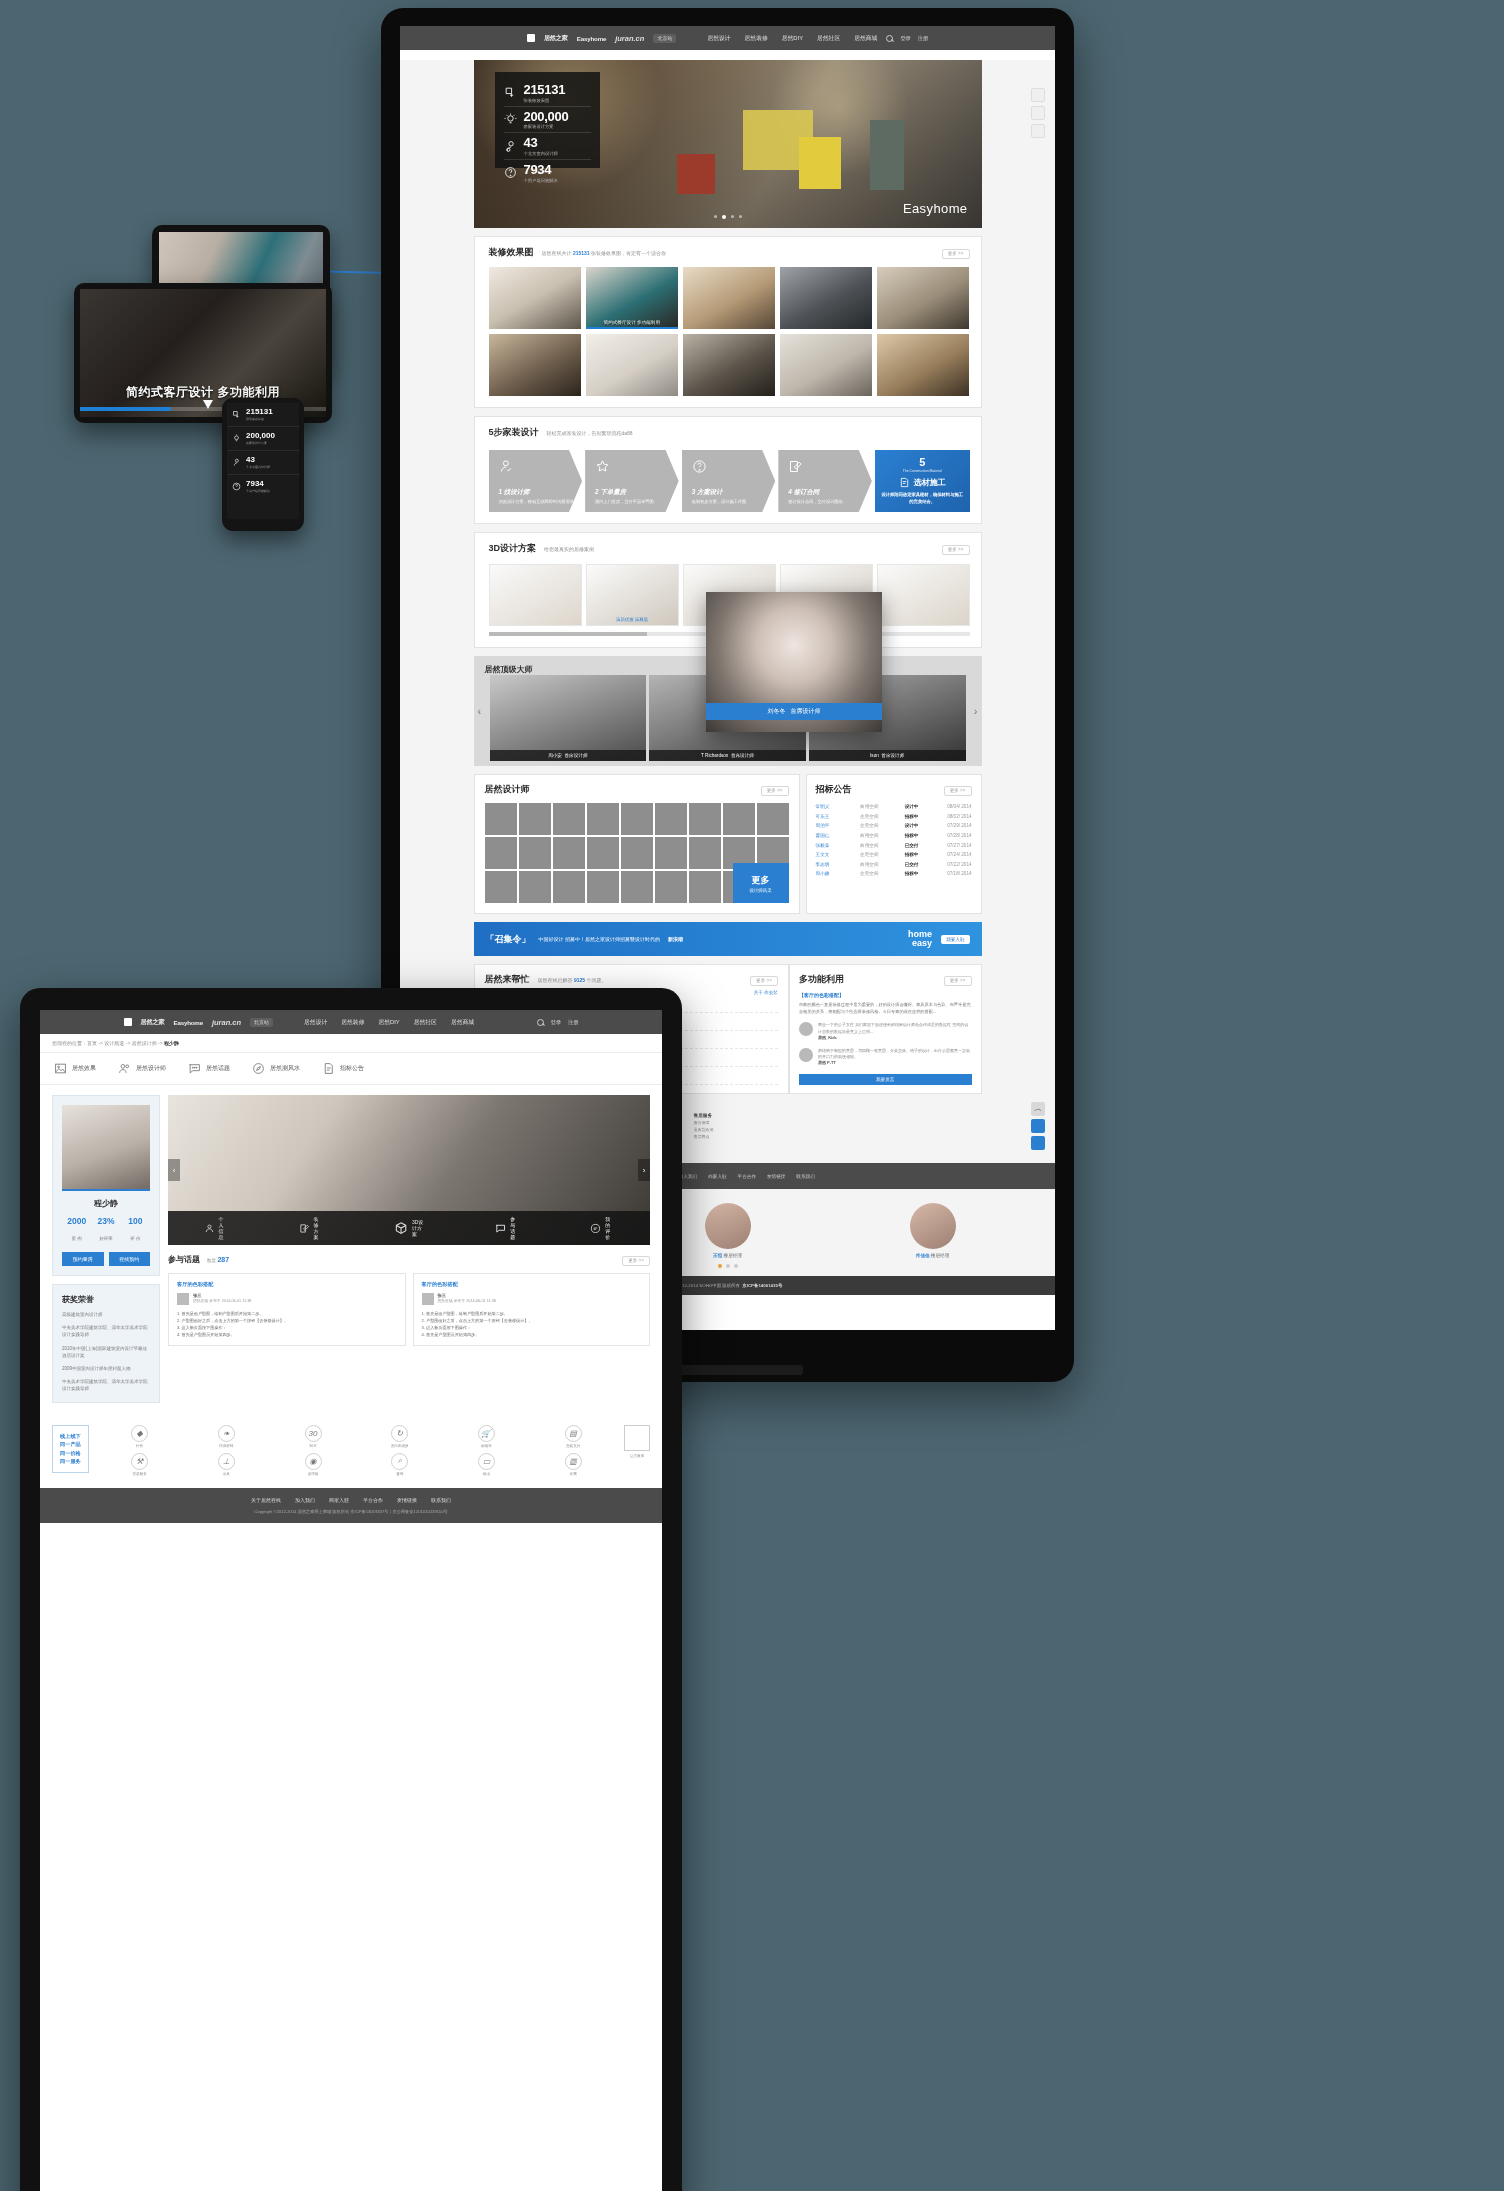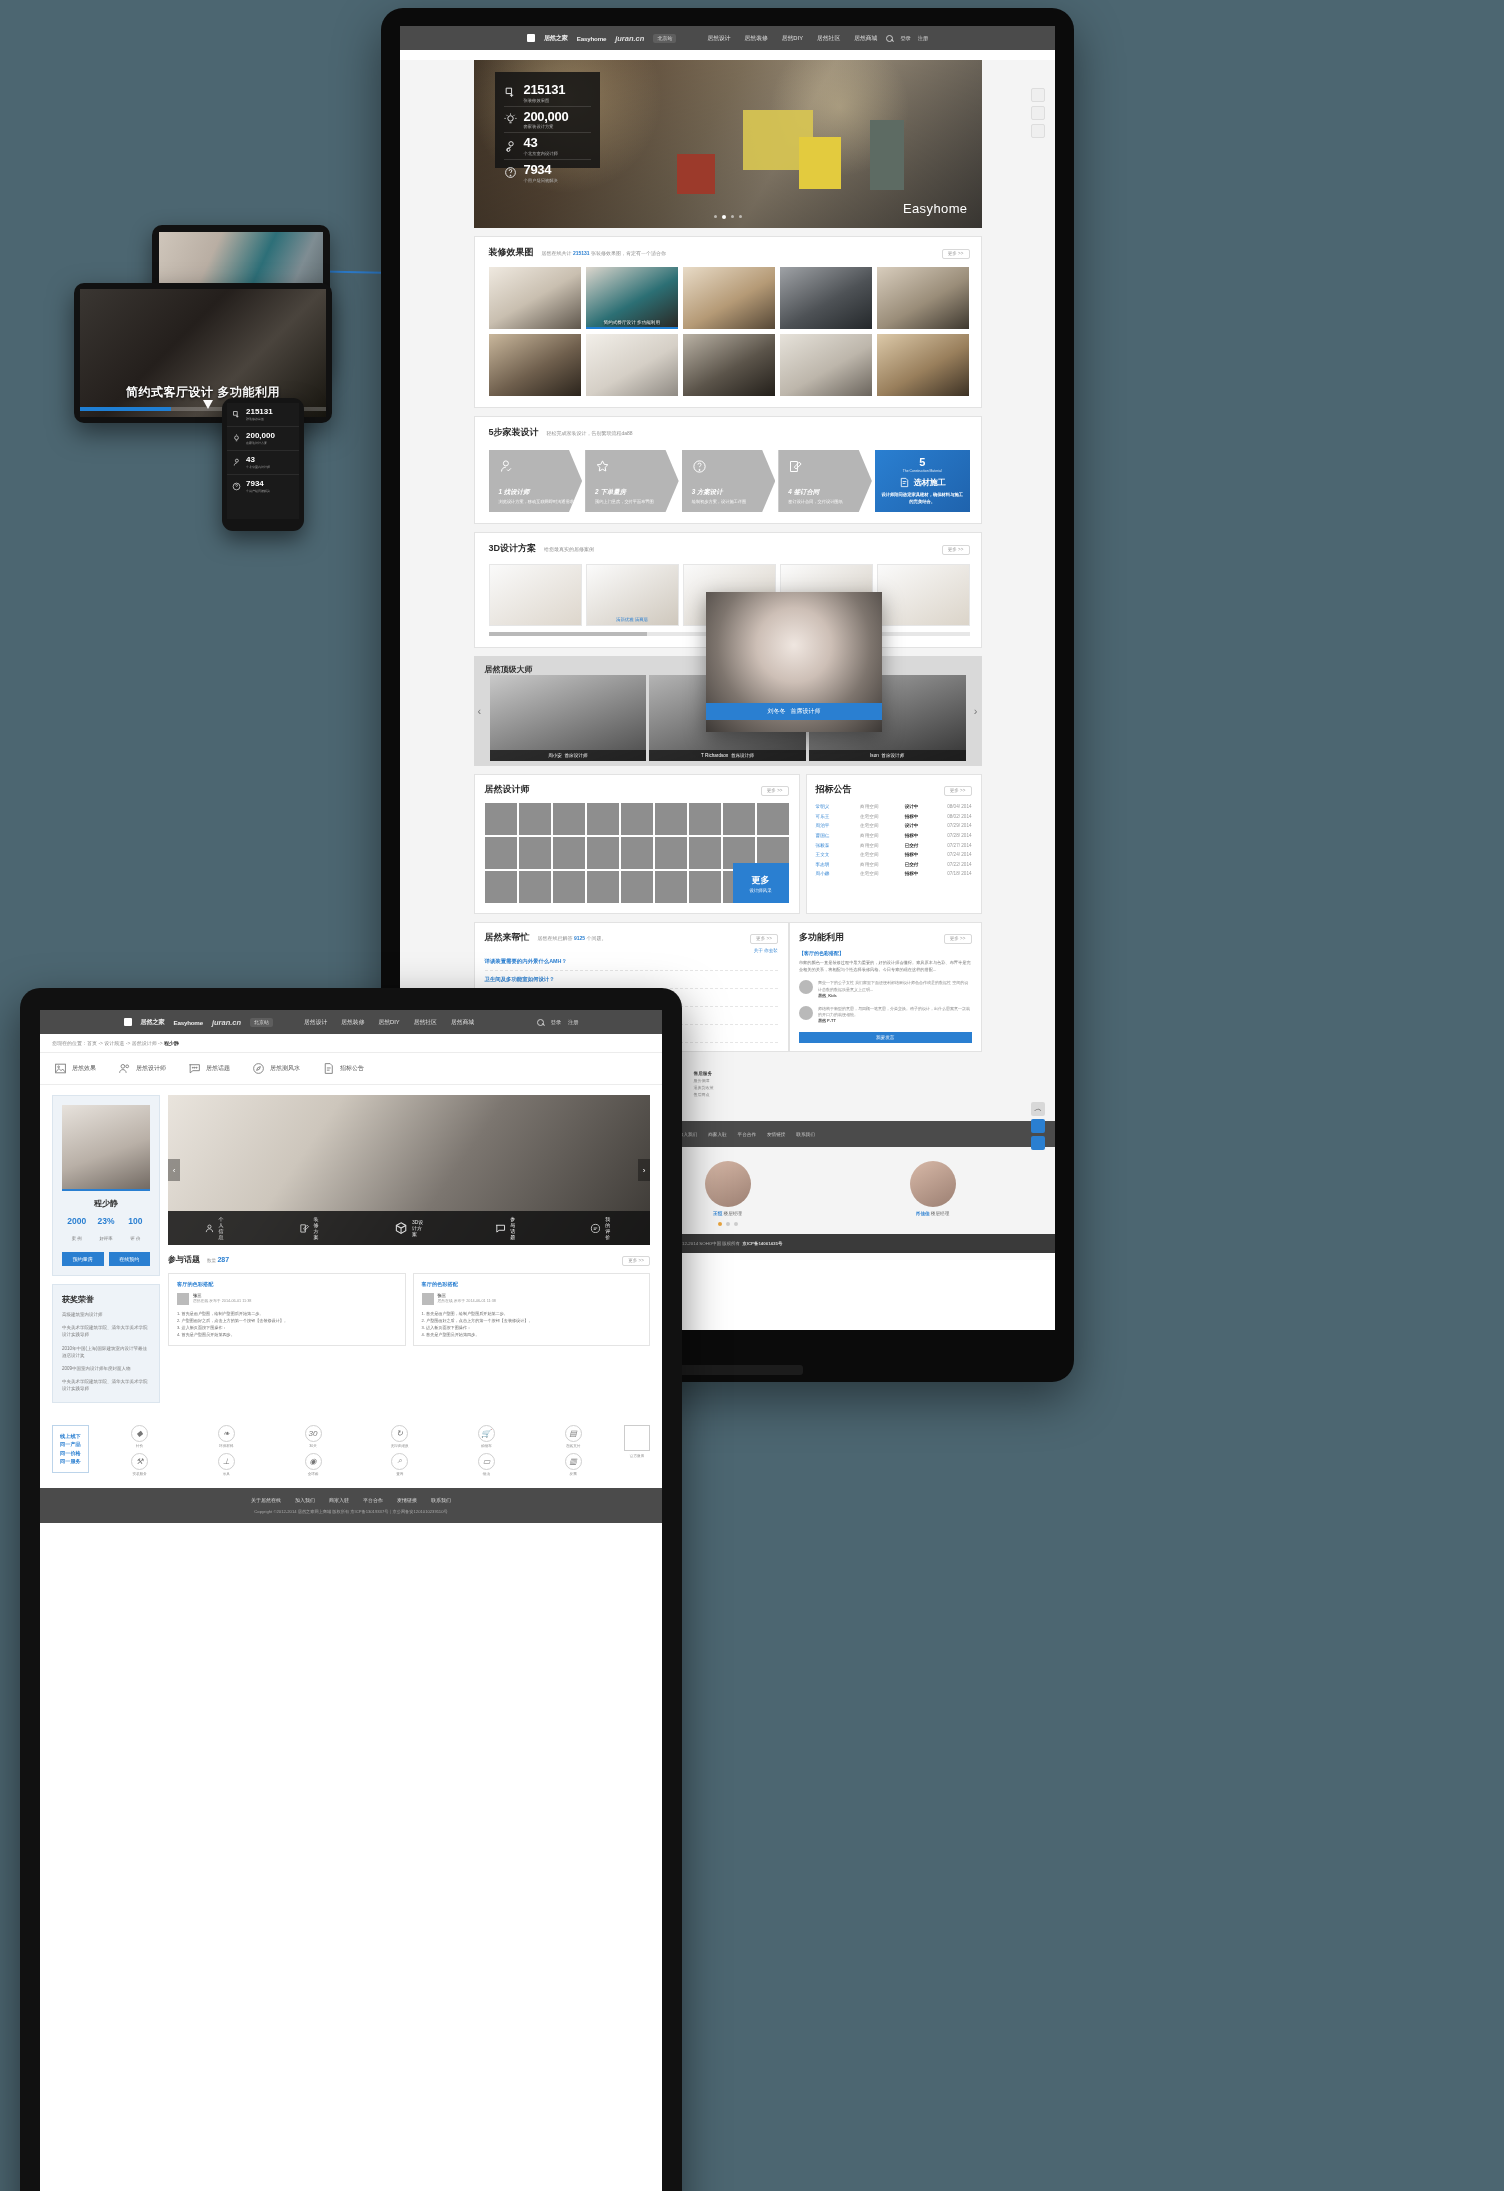--- a/index.html
+++ b/index.html
@@ -635,20 +635,30 @@
               <div class="bid-row">
                 <span class="bid-name">周小娜</span>
                 <span class="bid-type">住宅空间</span>
                 <span class="bid-status">招标中</span>
                 <span class="bid-date">07/18/ 2014</span>
               </div>
             </div>
           </div>
         </div>
 
+        <div class="adband">
+          <span class="q">「召集令」</span>
+          <span class="mid">中国好设计  招募中！居然之家设计师招募暨设计时代的</span>
+          <span class="mid" style="font-weight:700">新浪潮</span>
+          <div class="ehome">
+            <div>home</div>
+            <div>easy</div>
+          </div>
+          <div class="btn">我要入驻</div>
+        </div>
 
         <div class="qa-wrap">
           <div class="qa">
             <div class="card-head">
               <div class="card-title">居然来帮忙</div>
               <div class="card-sub">
                 <span>居然在线已解答</span>
                 <b>9125</b>
                 <span>个问题。</span>
               </div>

